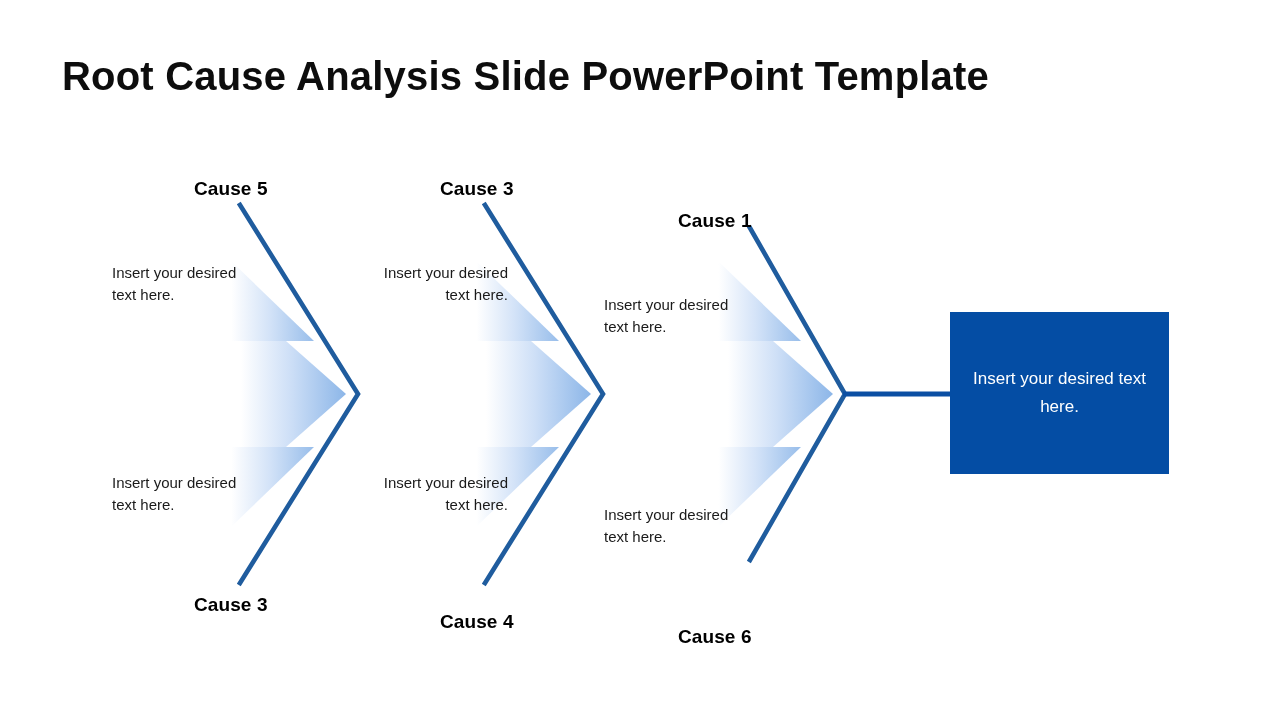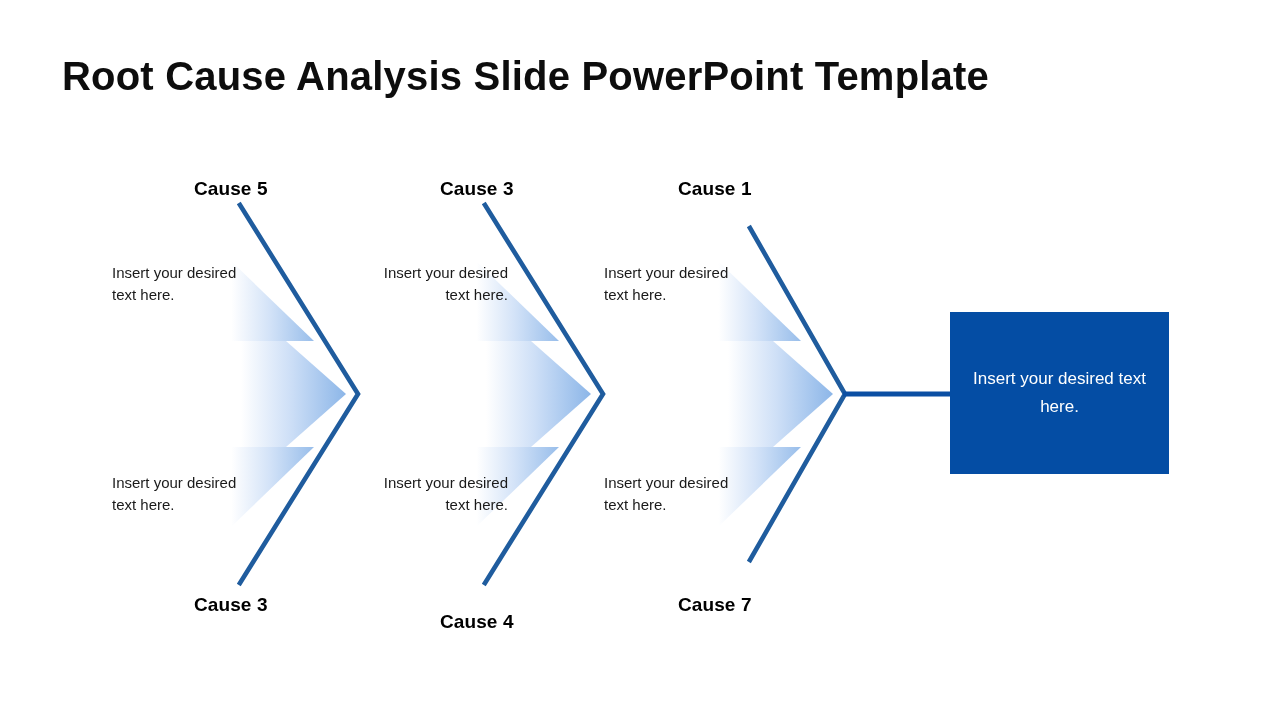--- a/index.html
+++ b/index.html
@@ -174,24 +174,24 @@
     <div class="cause-label bottom" style="left:194px;">Cause 3</div>
   </div>
 
   <div class="cause-group" style="left:0px;text-align:right;">
     <div class="cause-label top" style="left:440px;">Cause 3</div>
     <div class="cause-text top" style="left:358px;">Insert your desired text here.</div>
     <div class="cause-text bottom" style="left:358px;">Insert your desired text here.</div>
     <div class="cause-label bottom" style="left:440px;margin-top:17px;">Cause 4</div>
   </div>
 
-  <div class="cause-group" style="left:0px;">
+  <div class="cause-group" style="left:0px;margin-top:32px;">
     <div class="cause-label top" style="left:678px;">Cause 1</div>
     <div class="cause-text top" style="left:604px;">Insert your desired text here.</div>
     <div class="cause-text bottom" style="left:604px;">Insert your desired text here.</div>
-    <div class="cause-label bottom" style="left:678px;">Cause 7</div>
+    <div class="cause-label bottom" style="left:678px;">Cause 6</div>
   </div>
 
   <div class="effect-box">
     <div class="effect-box-text">Insert your desired text here.</div>
   </div>
 
 </div>
 
 </body></html>

